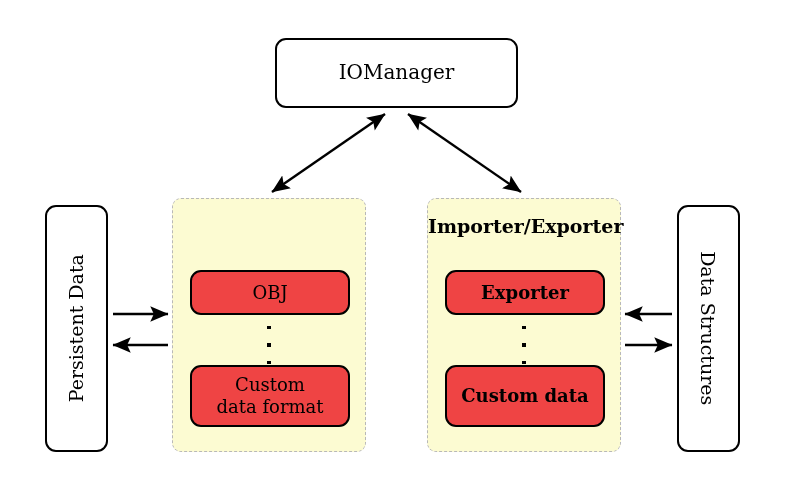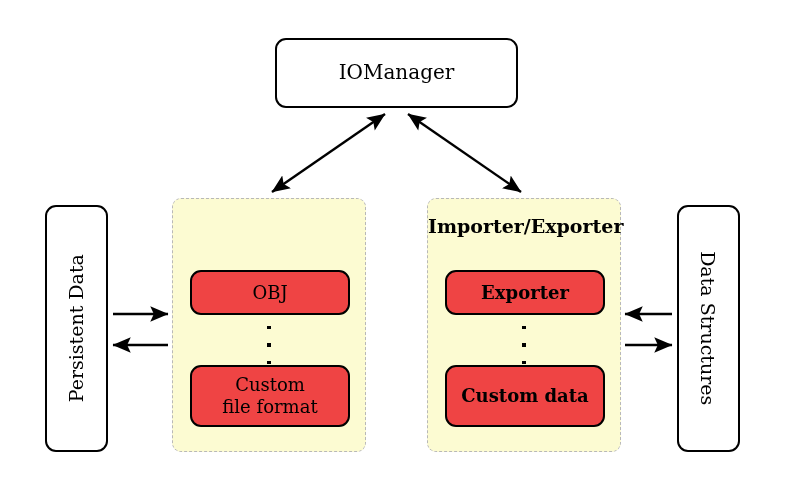--- a/index.html
+++ b/index.html
@@ -202,21 +202,21 @@
 
     <div class="vdots">
       <span></span>
       <span></span>
       <span></span>
     </div>
 
     <div class="inner-box inner-bottom">
       <span>
         <span>Custom</span><br>
-        <span>file format</span>
+        <span>data format</span>
       </span>
     </div>
   </div>
 
   <div class="group" id="group-importer-exporter">
     <div class="group-title">Importer/Exporter</div>
 
     <div class="inner-box inner-top">
       <span>Exporter</span>
     </div>

